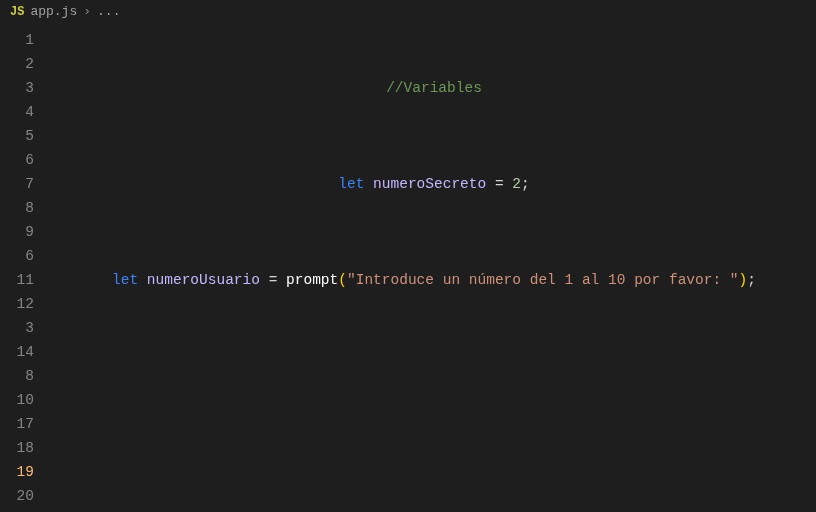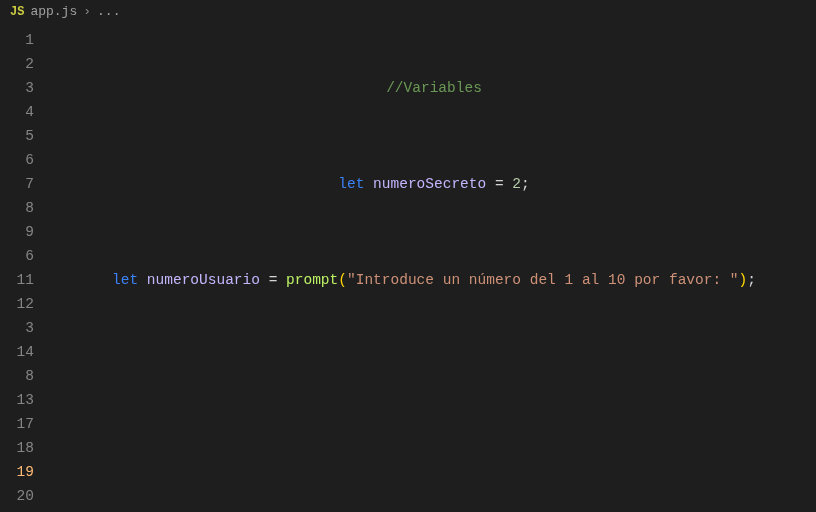--- a/index.html
+++ b/index.html
@@ -45,21 +45,21 @@
       flex: 1;
       white-space: pre;
     }
     .code .line { height: 24px; text-align: center; }
     
     .c-comment { color: #6a9955; }
     .c-kw { color: #3b82f6; }
     .c-var { color: #c4b5fd; }
     .c-num { color: #b5cea8; }
     .c-punct { color: #d4d4d4; }
-    .c-fn { color: #bef264; }
+    .c-fn { color: #ffffff; }
     .c-str { color: #ce9178; }
     .c-brace { color: #ffd700; }
   </style>
 </head>
 <body>
 
 <div class="breadcrumb">
   <span class="js-badge">JS</span>
   <span>app.js</span>
   <span class="bc-sep">›</span>
@@ -76,21 +76,21 @@
     <div class="ln">6</div>
     <div class="ln">7</div>
     <div class="ln">8</div>
     <div class="ln">9</div>
     <div class="ln">6</div>
     <div class="ln">11</div>
     <div class="ln">12</div>
     <div class="ln">3</div>
     <div class="ln">14</div>
     <div class="ln">8</div>
-    <div class="ln">13</div>
+    <div class="ln">10</div>
     <div class="ln">17</div>
     <div class="ln">18</div>
     <div class="ln" style="color:#fdba74">19</div>
     <div class="ln">20</div>
   </div>
 
   <div class="code">
     <div class="line"><span class="c-comment">//Variables</span></div>
 
     <div class="line"><span class="c-kw">let</span><span class="c-var"> numeroSecreto</span><span class="c-punct"> = </span><span class="c-num">2</span><span class="c-punct">;</span></div>

